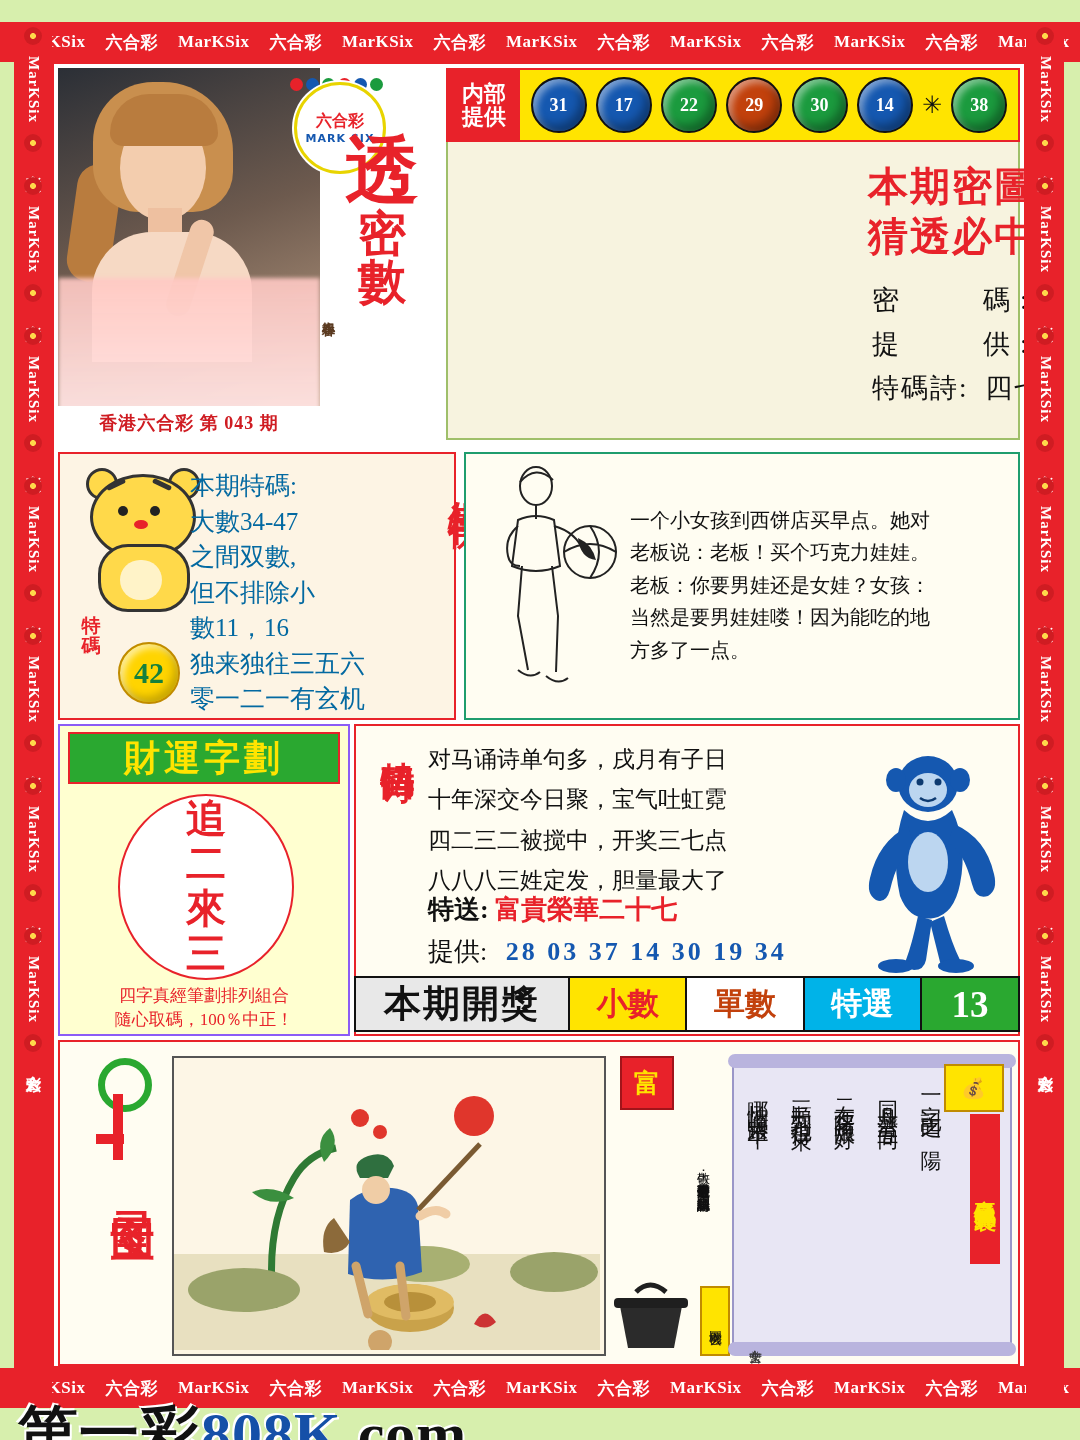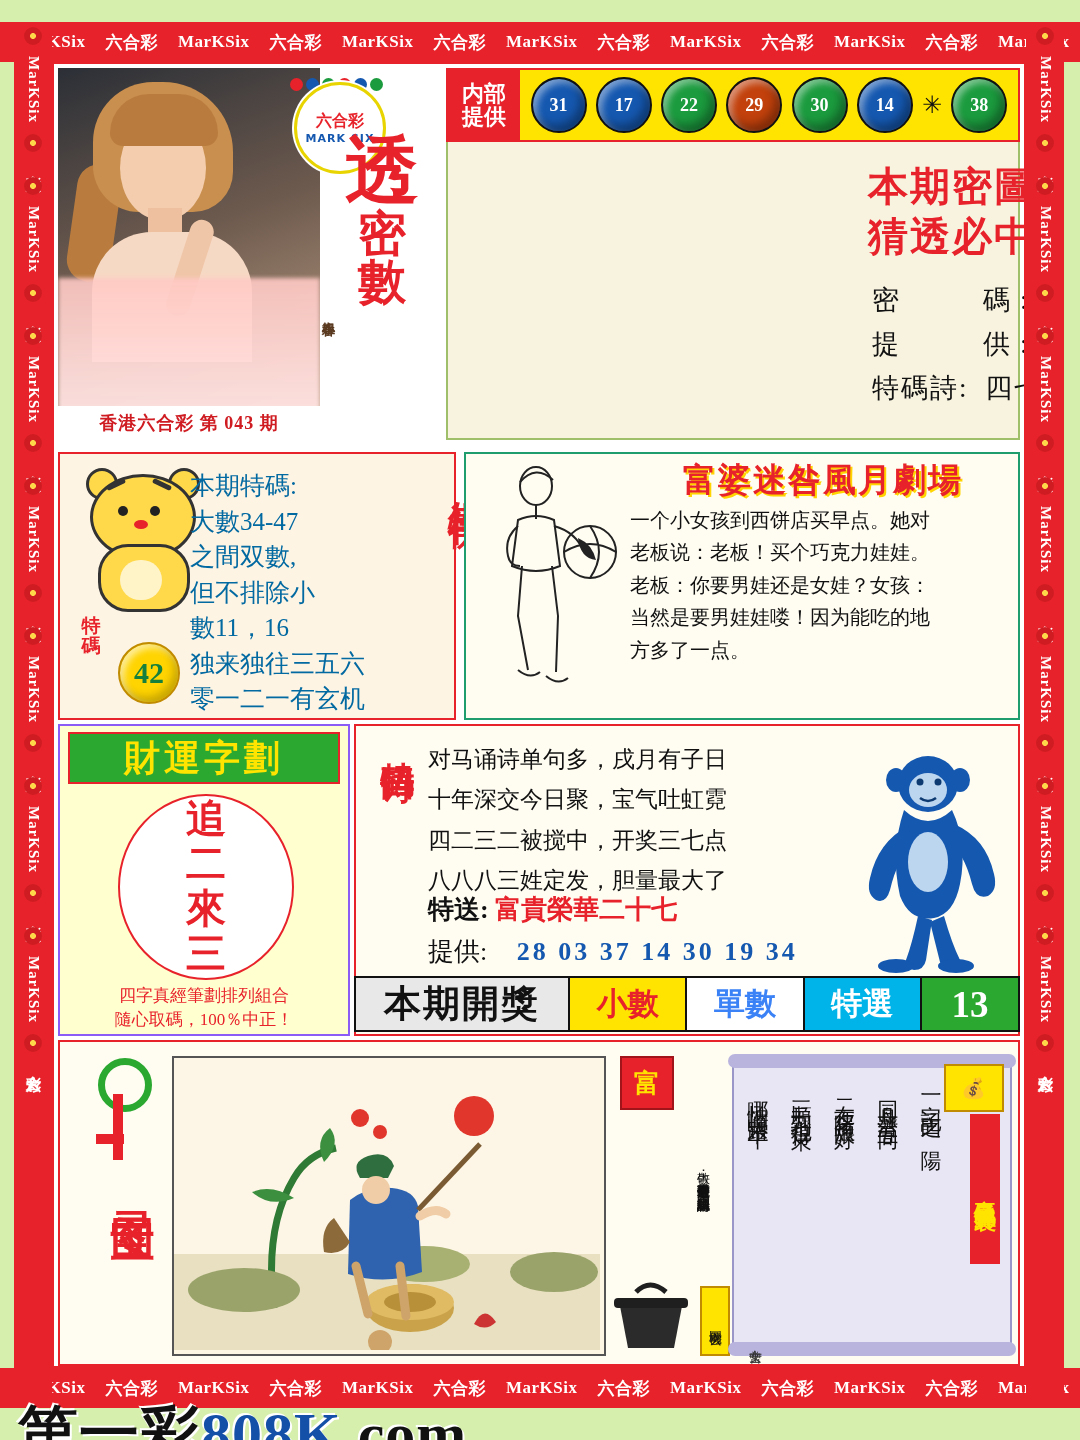--- a/index.html
+++ b/index.html
@@ -258,39 +258,39 @@
   }
   .tesong{
     position:absolute;left:72px;top:166px;width:500px;
     font-family:"Liberation Serif",serif;font-size:26px;color:#e8222a;font-weight:bold;
   }
   .tesong .lbl{color:#111;font-weight:bold;}
   .tigong{
     position:absolute;left:72px;top:208px;width:560px;
     font-family:"Liberation Serif",serif;font-size:26px;color:#111;
   }
-  .tigong .nums{color:#1558b0;font-weight:bold;letter-spacing:3px;margin-left:23px;}
+  .tigong .nums{color:#1558b0;font-weight:bold;letter-spacing:3px;margin-left:12px;}
   .monkey{position:absolute;right:6px;top:18px;width:180px;height:230px;}
 
   .openbar{
     position:absolute;left:296px;top:252px;width:666px;height:56px;
     border:2px solid #111;box-sizing:border-box;background:#ffffff;display:flex;align-items:stretch;
   }
   .ob-title{
     width:212px;background:#e8e8e8;border-right:2px solid #111;
     display:flex;align-items:center;justify-content:center;
     font-family:"Liberation Serif",serif;font-weight:bold;font-size:37px;letter-spacing:2px;color:#111;
   }
   .ob-cell{
     flex:1;display:flex;align-items:center;justify-content:center;
     font-family:"Liberation Serif",serif;font-weight:bold;font-size:31px;
     border-right:2px solid #111;
   }
   .ob-1{background:#ffe400;color:#e8222a;}
-  .ob-2{background:#fff;color:#3b82f6;}
+  .ob-2{background:#fff;color:#c2410c;}
   .ob-3{background:#00b3e8;color:#fff;}
   .ob-4{background:#2aa830;color:#fff;border-right:none;flex:0 0 96px;font-size:37px;}
 
   
   .row4{position:absolute;left:4px;top:976px;width:962px;height:326px;
         background:#fffdf2;border:2px solid #e8222a;box-sizing:border-box;}
   .xunbao{
     position:absolute;left:12px;top:16px;width:92px;height:292px;
   }
   .key{
@@ -610,21 +610,20 @@
               <path d="M48 106 l-4 50 l10 54"></path>
               <path d="M78 106 l6 50 l-2 56"></path>
               <path d="M44 210 q12 10 22 2"></path>
               <path d="M72 216 q12 10 22 2"></path>
               <circle cx="116" cy="92" r="26"></circle>
               <path d="M116 66 q18 26 0 52 M90 92 q26 -16 52 0"></path>
             </g>
             <path d="M104 78 q14 6 18 22 q-16 -2 -18 -22z" fill="#222"></path>
           </svg>
         </div>
-        <div class="theatre-title">富婆迷咎風月劇場</div>
         <div class="theatre-body" id="storyHolder">
             <div>一个小女孩到西饼店买早点。她对</div>
             <div>老板说：老板！买个巧克力娃娃。</div>
             <div>老板：你要男娃还是女娃？女孩：</div>
             <div>当然是要男娃娃喽！因为能吃的地</div>
             <div>方多了一点。</div>
           </div>
       </div>
     </div>
 

